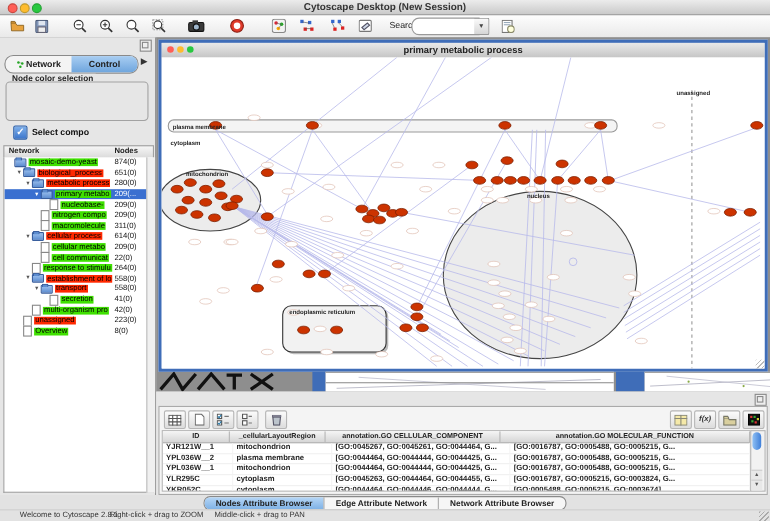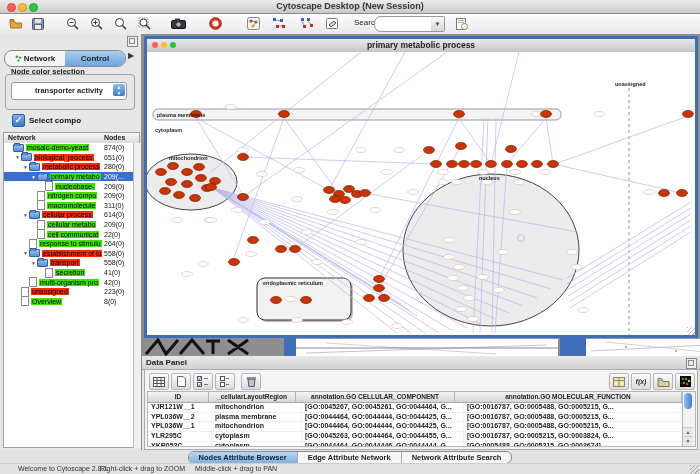--- a/index.html
+++ b/index.html
@@ -230,24 +230,20 @@
           <circle cx="2" cy="2" r="1.3" fill="#2a2"></circle>
           <circle cx="6" cy="3" r="1.3" fill="#2a2"></circle>
           <circle cx="4" cy="6.5" r="1.3" fill="#2a2"></circle>
           <line x1="2" y1="2" x2="6" y2="3" stroke="#484" stroke-width="0.5"></line>
         </svg><span>Network</span></div>
     <div class="tab sel"><span>Control</span></div>
   </div>
   <div class="abs tabarrow">▶</div>
   <span class="abs grouplbl">Node color selection</span>
   <div class="abs groupbox"></div>
-  <div class="abs combo">
-    <span>transporter activity</span>
-    <span class="combosteps">▲<br>▼</span>
-  </div>
   <div class="abs checkrow">
     <span class="checkbox">✓</span>
     <span class="checklbl">Select compo</span>
   </div>
   <div class="abs treehead">
     <span style="left:4px">Network</span>
     <span style="left:100px">Nodes</span>
   </div>
   <div class="abs treebody" id="tree">
       <div class="trow">
@@ -570,21 +566,20 @@
           <circle cx="40" cy="8" r="1" fill="#8a4"></circle>
           <circle cx="90" cy="12" r="1" fill="#8a4"></circle>
           <circle cx="120" cy="6" r="1" fill="#8a4"></circle>
         </svg>
     </div>
 
   </div>
 </div>
 
 <div class="abs dpanel">
-  <div class="abs phead">Data Panel</div>
   <div class="abs floatico"></div>
   <div class="abs dbody">
     <div class="abs dtools">
       <div class="dbtn" style="left:2px">
           <svg width="12" height="10">
             <rect x="0.5" y="0.5" width="11" height="9" fill="#fff" stroke="#555"></rect>
             <line x1="0" y1="3.5" x2="12" y2="3.5" stroke="#555"></line>
             <line x1="0" y1="6.5" x2="12" y2="6.5" stroke="#555"></line>
             <line x1="4" y1="0" x2="4" y2="10" stroke="#555"></line>
             <line x1="8" y1="0" x2="8" y2="10" stroke="#555"></line>
@@ -689,21 +684,21 @@
       <div class="abs varrow" style="bottom:9px">▲</div>
       <div class="abs varrow" style="bottom:0">▼</div>
     </div>
   </div>
 </div>
 
 <div class="abs btabs">
   <div class="btabgroup" id="btabs">
       <div class="btab sel">Nodes Attribute Browser</div>
       <div class="btab">Edge Attribute Network</div>
-      <div class="btab">Network Attribute Search</div>
+      <div class="btab">Network Attribute Browser</div>
     </div>
 </div>
 <div class="abs statusbar">
   <span class="abs stext" id="status0" style="left: 18px;">Welcome to Cytoscape 2.8.1</span>
   <span class="abs stext" id="status1" style="left: 100px;">Right-click + drag to ZOOM</span>
   <span class="abs stext" id="status2" style="left: 195px;">Middle-click + drag to PAN</span>
   <div class="abs sgrip"></div>
 </div>
 
 </body></html>

